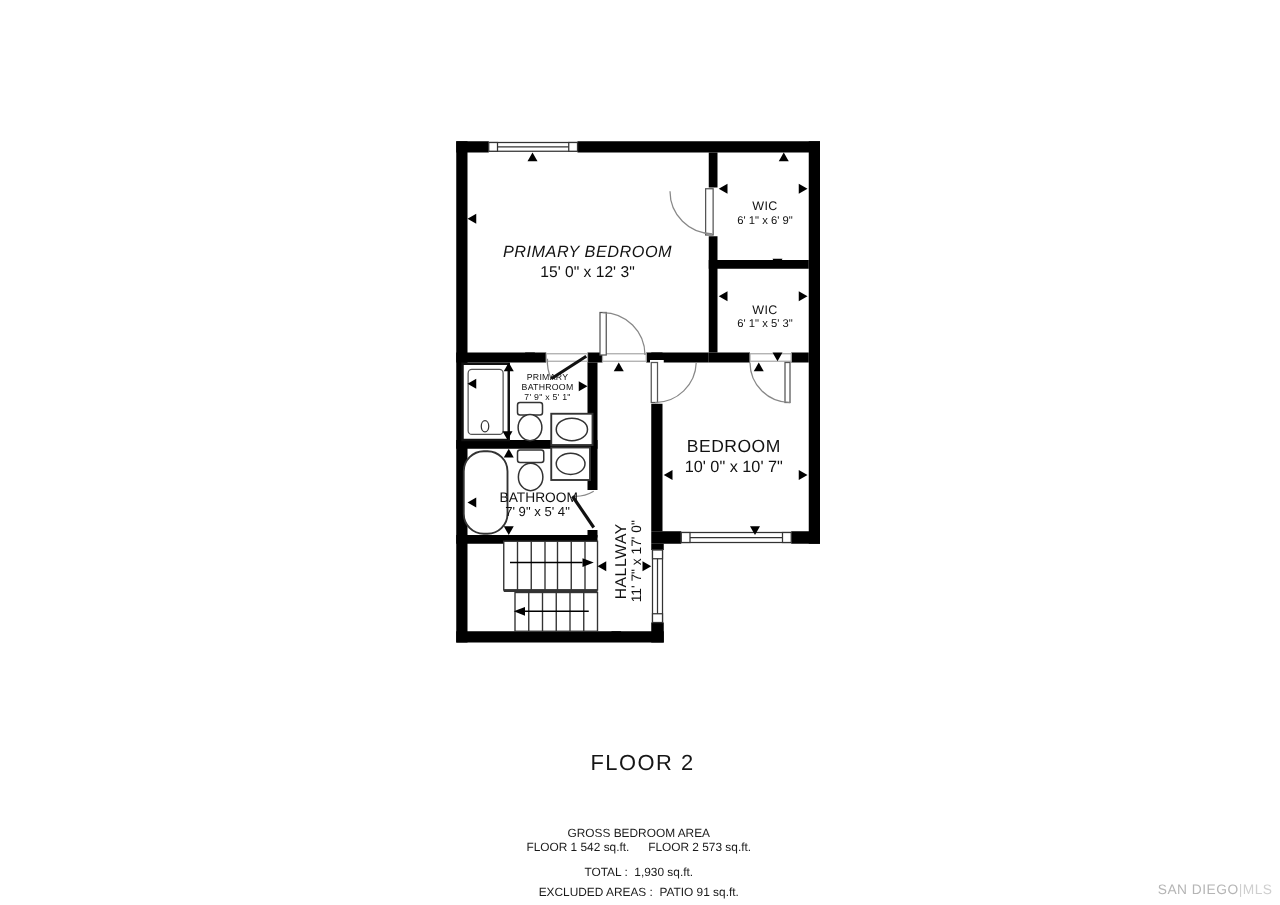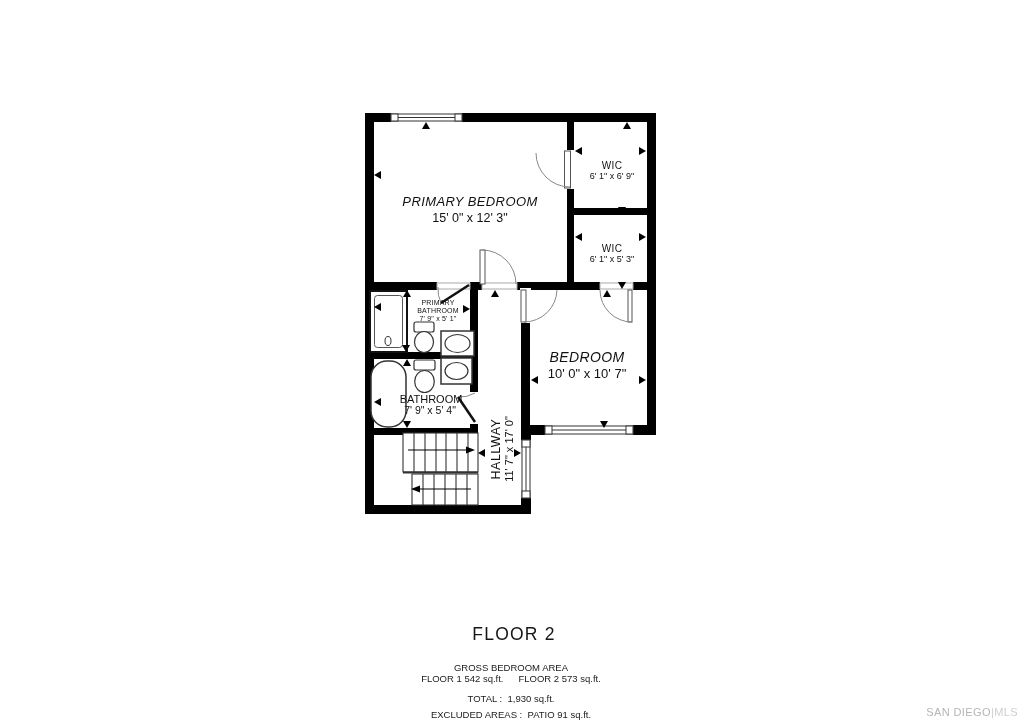--- a/index.html
+++ b/index.html
@@ -8,26 +8,26 @@
   .plan-svg{position:absolute;left:0;top:0;}
   .lbl{position:absolute;transform:translate(-50%,-50%);white-space:nowrap;
        color:#111;text-align:center;line-height:1.15;}
   .pb-name{font-size:13px;letter-spacing:.4px;font-style:italic;}
   .pb-dims{font-size:12.5px;}
   .wic-name{font-size:10px;letter-spacing:.3px;}
   .wic-dims{font-size:9px;}
   .pbath{font-size:7px;line-height:1.12;letter-spacing:.2px;}
   .bath-name{font-size:11px;}
   .bath-dims{font-size:10.5px;}
-  .bed-name{font-size:14px;letter-spacing:.4px;font-style:italic;}
+  .bed-name{font-size:14px;letter-spacing:.4px;}
   .bed-dims{font-size:13px;}
   .hall{transform:translate(-50%,-50%) rotate(-90deg);}
   .hall .l1{font-size:12.5px;letter-spacing:.5px;}
   .hall .l2{font-size:11px;}
-  .floor-title{font-size:17.5px;letter-spacing:1.2px;color:#161616;margin-top:24px;}
+  .floor-title{font-size:17.5px;letter-spacing:1.2px;color:#161616;}
   .sum{font-size:9.5px;color:#1a1a1a;white-space:pre;}
   .sum-row{display:flex;gap:15px;justify-content:flex-end;}
   .disclaimer{color:#8f8f8f;}
   .branding{position:absolute;right:6px;top:706px;font-size:11px;letter-spacing:.4px;}
   .brand-a{color:#b5b5b5;}
   .brand-b{color:#cfcfcf;}
 </style>
 </head>
 <body>
 

